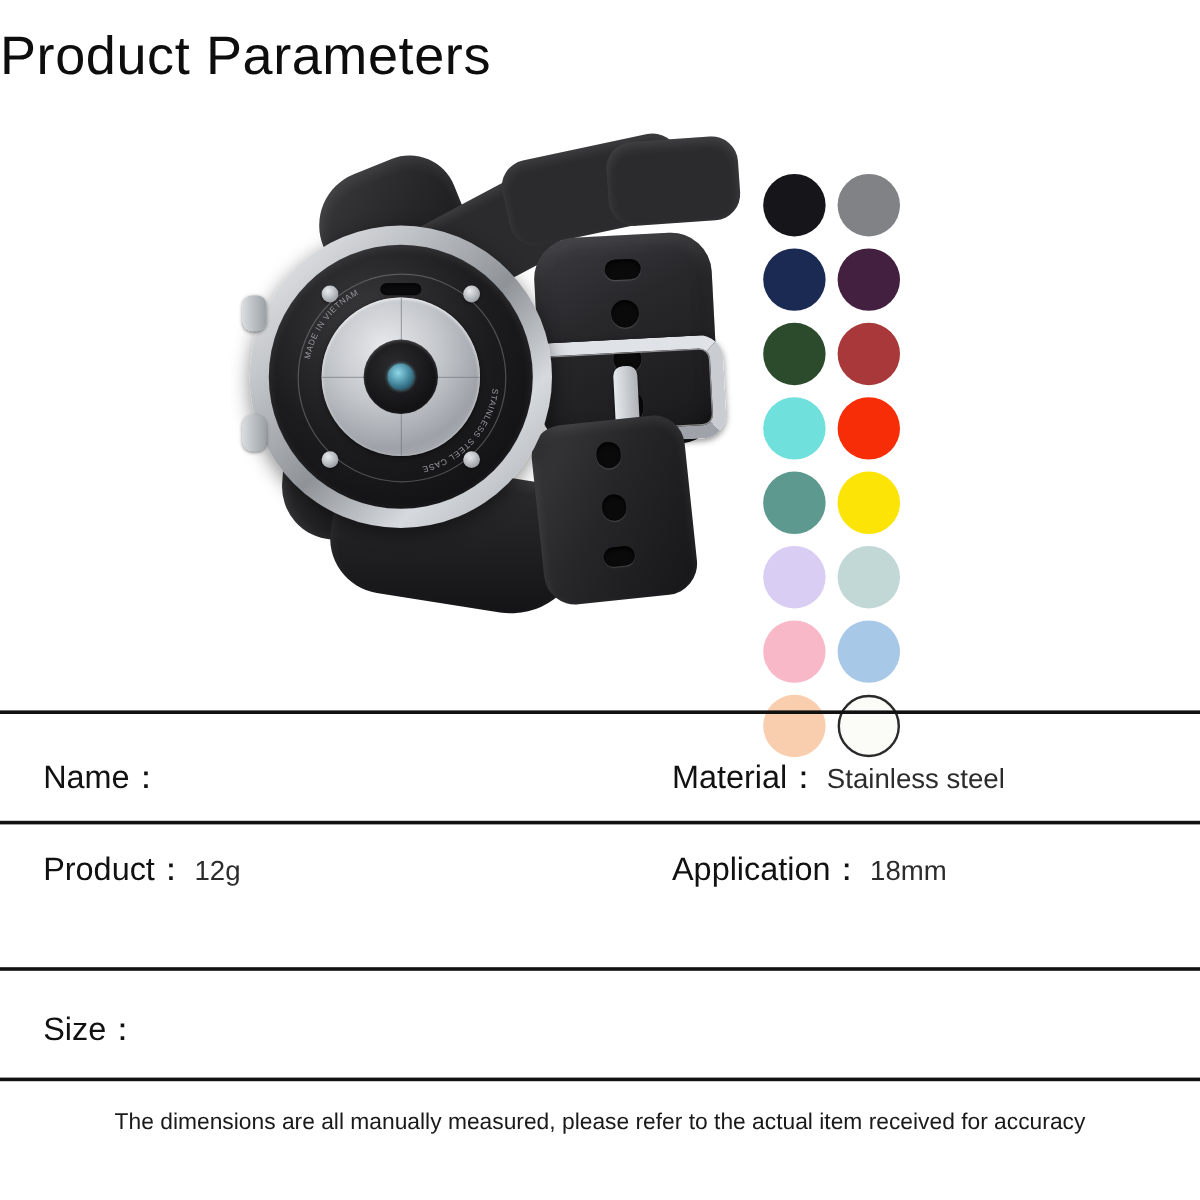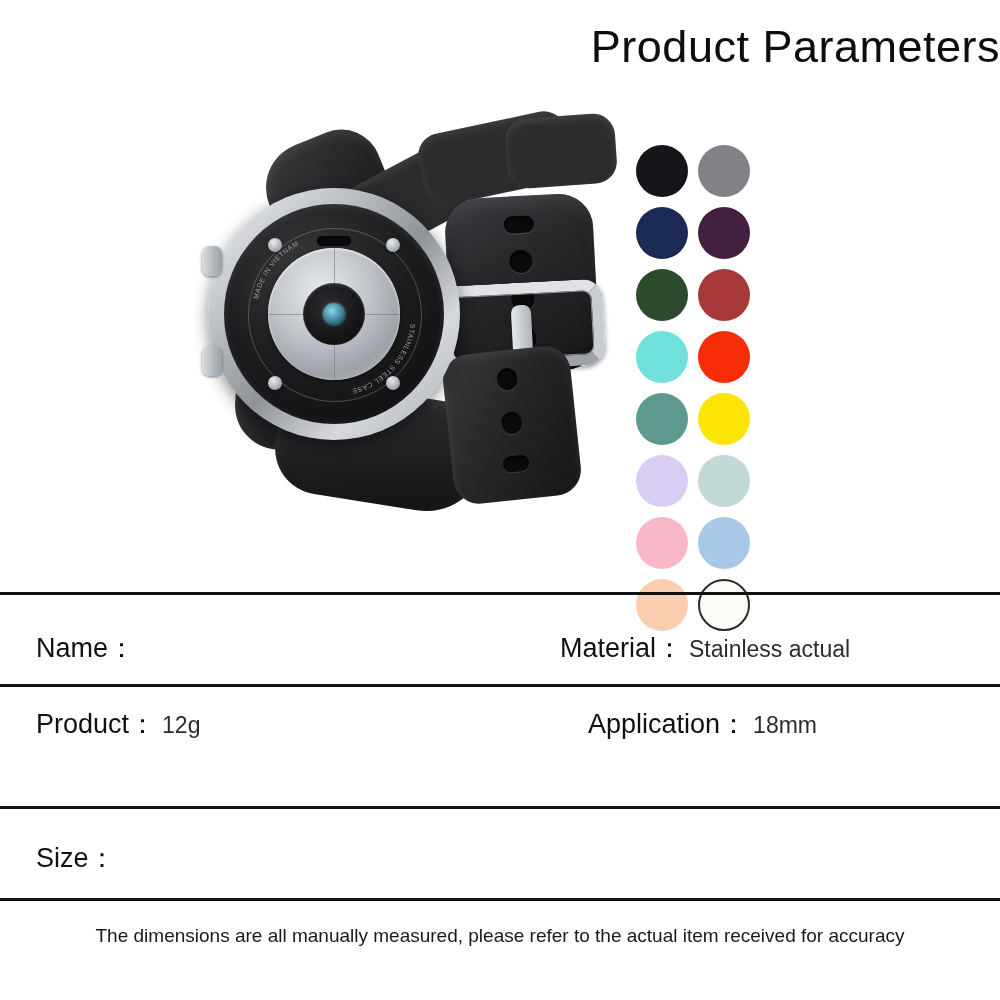--- a/index.html
+++ b/index.html
@@ -16,21 +16,21 @@
     color: #111111;
     -webkit-font-smoothing: antialiased;
   }
 
   
   .page-title {
     position: absolute;
     left: 0;
     top: 24px;
     width: 1000px;
-    text-align: right;
+    text-align: left;
     font-size: 45px;
     font-weight: 400;
     letter-spacing: 0.5px;
     color: #0d0d0d;
     line-height: 1;
   }
 
   
   .hero {
     position: absolute;
@@ -357,21 +357,21 @@
   }
   .spec-value {
     font-size: 23px;
     font-weight: 300;
     color: #2c2c2c;
     margin-left: 6px;
   }
   .cell-name        { left: 36px;  top: 630px; flex-direction: column; }
   .cell-material    { left: 560px; top: 630px; }
   .cell-weight      { left: 36px;  top: 706px; }
-  .cell-application { left: 560px; top: 706px; margin-left: 28px; }
+  .cell-application { left: 560px; top: 706px; }
   .cell-size        { left: 36px;  top: 840px; }
 
   .footnote {
     position: absolute;
     left: 0;
     top: 925px;
     width: 1000px;
     text-align: center;
     font-size: 19px;
     font-weight: 300;
@@ -472,21 +472,21 @@
 <div class="divider d2"></div>
 <div class="divider d3"></div>
 <div class="divider d4"></div>
 
 <div class="spec-cell cell-name">
   <span class="spec-label">Name：</span>
 </div>
 
 <div class="spec-cell cell-material">
   <span class="spec-label">Material：</span>
-  <span class="spec-value">Stainless actual</span>
+  <span class="spec-value">Stainless steel</span>
 </div>
 
 <div class="spec-cell cell-weight">
   <span class="spec-label">Product：</span>
   <span class="spec-value">12g</span>
 </div>
 
 <div class="spec-cell cell-application">
   <span class="spec-label">Application：</span>
   <span class="spec-value">18mm</span>

